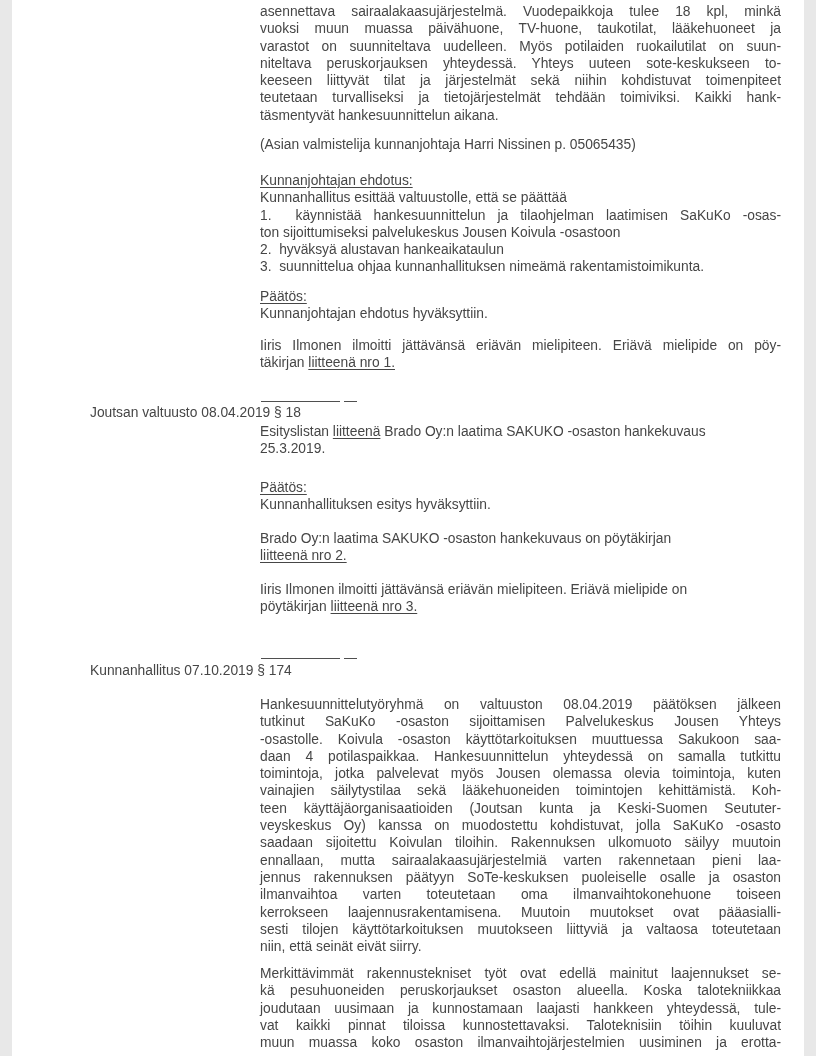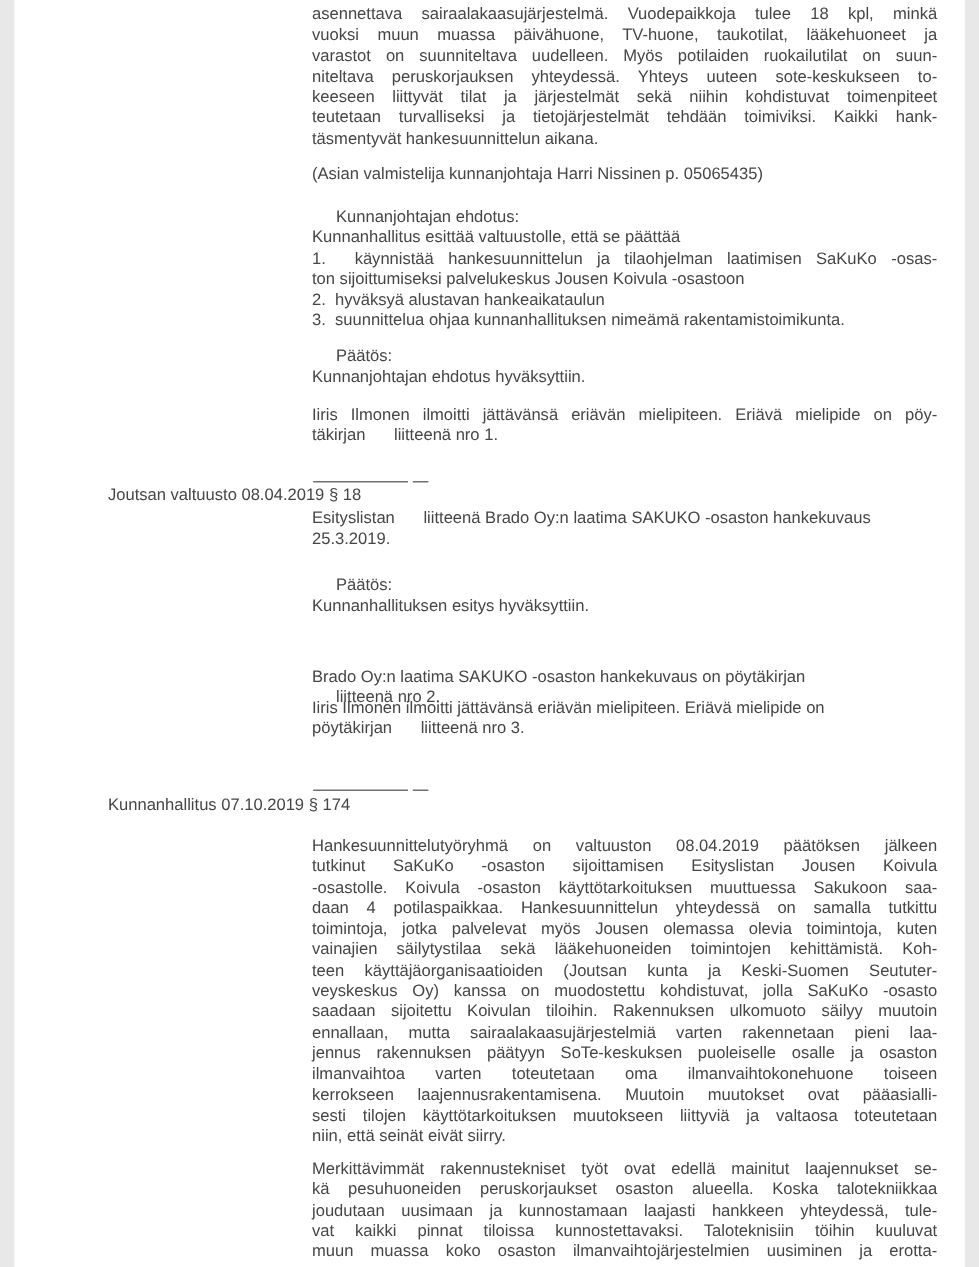--- a/index.html
+++ b/index.html
@@ -11,21 +11,21 @@
     overflow:hidden;
     font-family:"Liberation Sans","DejaVu Sans",sans-serif;
     font-size:13.8px;
     line-height:17.3px;
     color:#464646;
   }
   .blk{position:absolute;left:248px;width:521px;}
   .mhead{position:absolute;left:78px;width:420px;white-space:nowrap;}
   .line{min-height:17.3px;}
   .jl{text-align:justify;text-align-last:justify;}
-  .u{text-underline-offset:2px;margin-left:20px;}
+  .u{text-decoration:underline;text-underline-offset:2px;}
   .sep{position:absolute;left:249px;display:flex;gap:4px;height:2px;}
   .sep i{display:block;height:0;border-top:1.5px solid #4f4f4f;}
   .sep .s1{width:79px;}
   .sep .s2{width:13px;}
 </style>
 </head>
 <body>
 
 <div class="page">
 
@@ -70,40 +70,40 @@
   <div class="blk" style="top:423px">
     <div class="line"><span>Esityslistan </span><span class="u">liitteenä</span><span> Brado Oy:n laatima SAKUKO -osaston hankekuvaus</span></div>
     <div class="line">25.3.2019.</div>
   </div>
 
   <div class="blk" style="top:479px">
     <div class="line u">Päätös:</div>
     <div class="line">Kunnanhallituksen esitys hyväksyttiin.</div>
   </div>
 
-  <div class="blk" style="top:555px">
+  <div class="blk" style="top:530px">
     <div class="line">Brado Oy:n laatima SAKUKO -osaston hankekuvaus on pöytäkirjan</div>
     <div class="line"><span class="u">liitteenä nro 2.</span></div>
   </div>
 
   <div class="blk" style="top:581px">
     <div class="line">Iiris Ilmonen ilmoitti jättävänsä eriävän mielipiteen. Eriävä mielipide on</div>
     <div class="line"><span>pöytäkirjan </span><span class="u">liitteenä nro 3.</span></div>
   </div>
 
   <div class="sep" style="top:658px">
     <i class="s1"></i>
     <i class="s2"></i>
   </div>
 
   <div class="mhead" style="top:662px">Kunnanhallitus 07.10.2019 § 174</div>
 
   <div class="blk" style="top:696px">
       <div class="line jl">Hankesuunnittelutyöryhmä on valtuuston 08.04.2019 päätöksen jälkeen</div>
-      <div class="line jl">tutkinut SaKuKo -osaston sijoittamisen Esityslistan Jousen Koivula</div>
+      <div class="line jl">tutkinut SaKuKo -osaston sijoittamisen Palvelukeskus Jousen Yhteys</div>
       <div class="line jl">-osastolle. Koivula -osaston käyttötarkoituksen muuttuessa Sakukoon saa-</div>
       <div class="line jl">daan 4 potilaspaikkaa. Hankesuunnittelun yhteydessä on samalla tutkittu</div>
       <div class="line jl">toimintoja, jotka palvelevat myös Jousen olemassa olevia toimintoja, kuten</div>
       <div class="line jl">vainajien säilytystilaa sekä lääkehuoneiden toimintojen kehittämistä. Koh-</div>
       <div class="line jl">teen käyttäjäorganisaatioiden (Joutsan kunta ja Keski-Suomen Seututer-</div>
       <div class="line jl">veyskeskus Oy) kanssa on muodostettu kohdistuvat, jolla SaKuKo -osasto</div>
       <div class="line jl">saadaan sijoitettu Koivulan tiloihin. Rakennuksen ulkomuoto säilyy muutoin</div>
       <div class="line jl">ennallaan, mutta sairaalakaasujärjestelmiä varten rakennetaan pieni laa-</div>
       <div class="line jl">jennus rakennuksen päätyyn SoTe-keskuksen puoleiselle osalle ja osaston</div>
       <div class="line jl">ilmanvaihtoa varten toteutetaan oma ilmanvaihtokonehuone toiseen</div>

